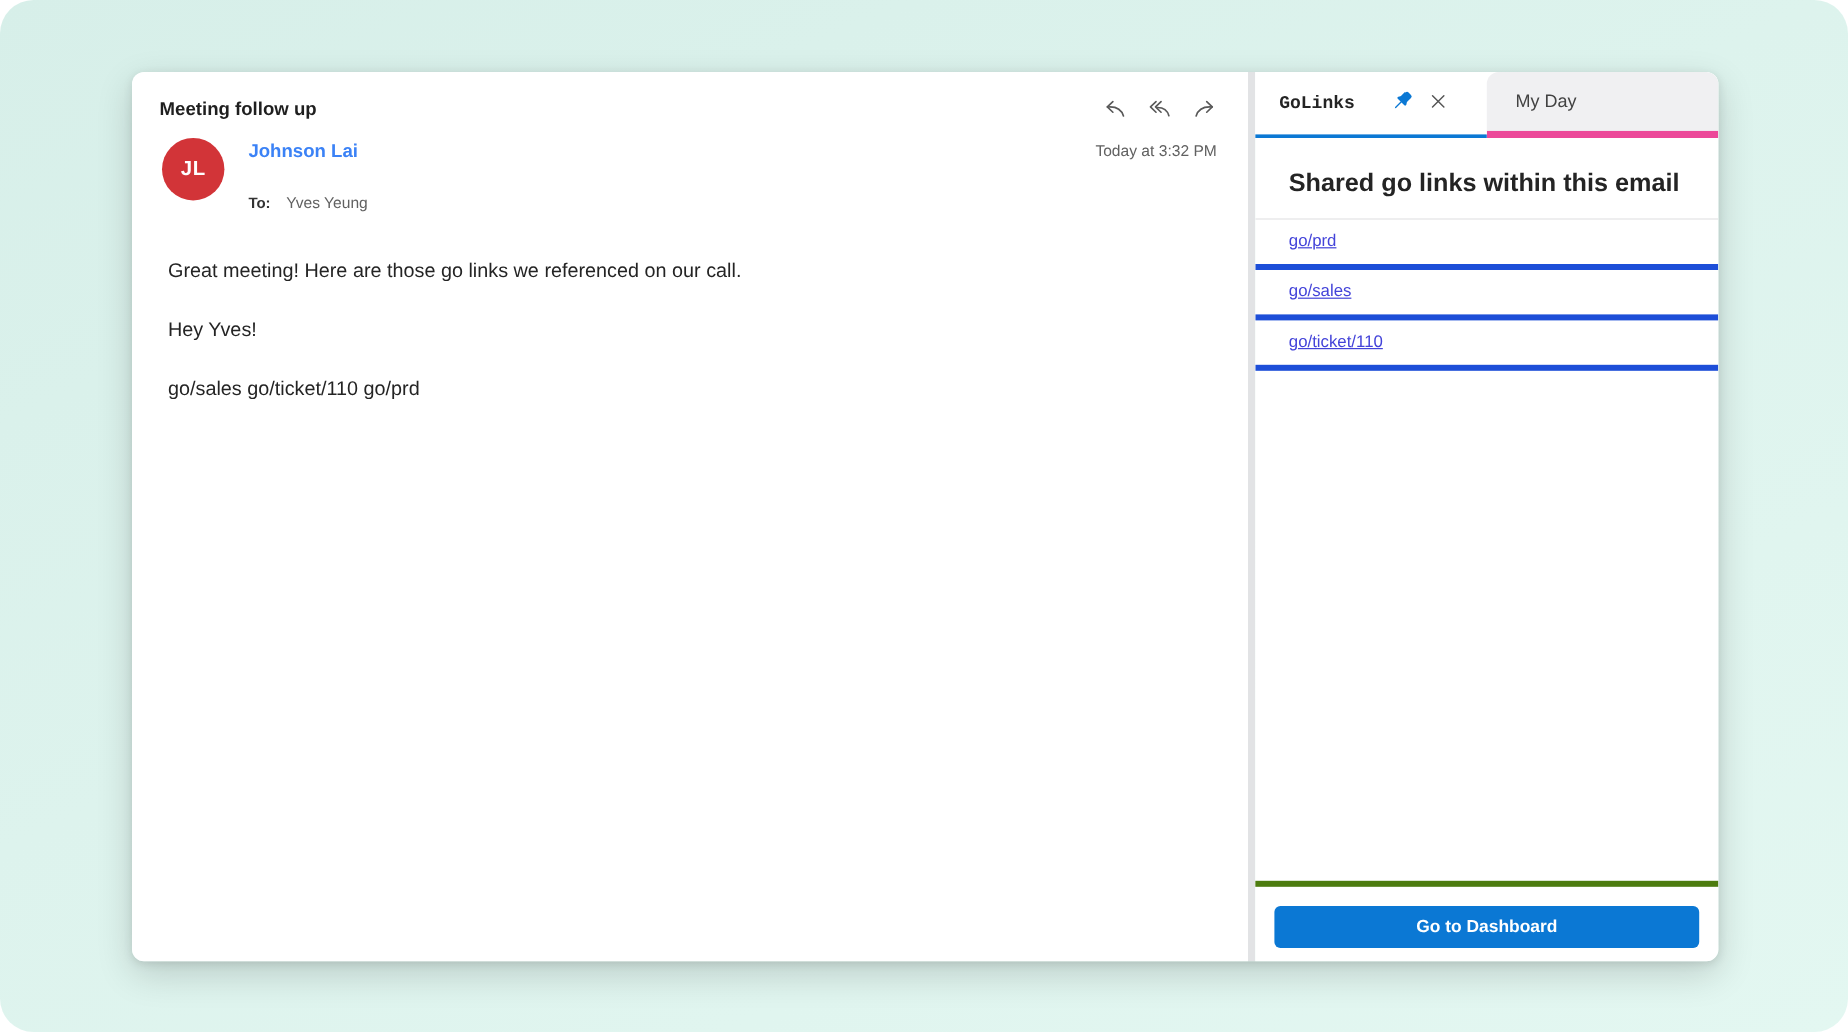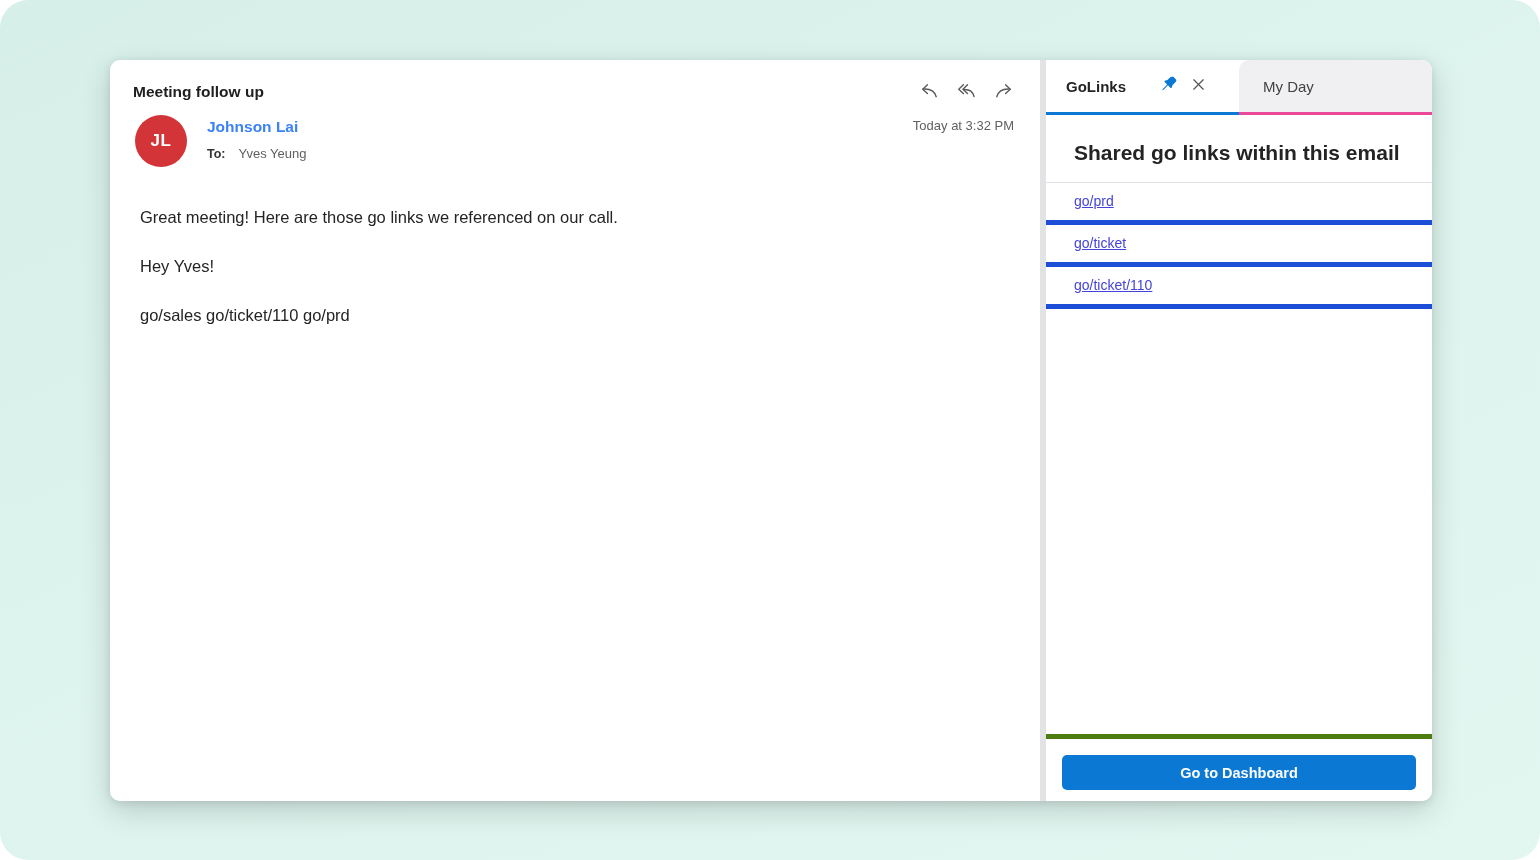--- a/index.html
+++ b/index.html
@@ -46,21 +46,21 @@
   .sender-row { display: flex; margin-top: 13px; padding-left: 2px; }
   .avatar {
     width: 52px; height: 52px; border-radius: 50%;
     background: var(--avatar-red, #d23438);
     color: #ffffff; font-weight: 600; font-size: 17px; letter-spacing: .5px;
     display: flex; align-items: center; justify-content: center;
     flex-shrink: 0; cursor: pointer;
   }
   .sender-info { margin-left: 20px; flex: 1; }
   .sender-name { font-weight: 700; font-size: 15.5px; color: #3b82f6; margin-top: 3px; }
-  .to-line { margin-top: 10px; display: flex; align-items: baseline; gap: 13px; }
+  .to-line { margin-top: 25px; display: flex; align-items: baseline; gap: 13px; }
   .to-label { font-weight: 700; font-size: 12.5px; color: #333333; }
   .recipient { font-size: 13px; color: var(--text-gray, #616161); }
   .timestamp { font-size: 13px; color: var(--text-gray, #616161); margin-top: 3px; white-space: nowrap; }
 
   .email-body { padding: 39px 30px 20px; font-size: 16.5px; color: #242424; flex: 1; }
   .email-body p { margin: 0 0 26px; line-height: 1.4; }
 
   
   .divider-v { width: 6px; background: #e2e3e5; flex-shrink: 0; }
 
@@ -74,27 +74,27 @@
   }
   .tab-row { display: flex; height: 55px; flex-shrink: 0; }
   .tab {
     display: flex; align-items: center;
     width: 50%; font-size: 15px; cursor: pointer; user-select: none;
   }
   .tab-active {
     background: #ffffff;
     border-bottom: 3px solid var(--accent-blue, #0b78d4);
     font-weight: 700; color: #242424;
-    padding: 0 29px 0 20px; gap: 6px;
+    padding: 0 29px 0 20px; gap: 6px; font-family: Liberation Mono, monospace;
   }
   .tab-active .tab-label { flex: 1; }
   .tab-inactive {
     background: var(--tab-inactive-bg, #f0f0f2);
     border-radius: 10px 10px 0 0;
-    border-bottom: 3px solid #ec4899;
+    border-bottom: 6px solid #ec4899;
     color: #424242; font-weight: 400;
     padding: 0 0 0 24px;
   }
   .tab-icon-btn {
     width: 24px; height: 24px; padding: 2px; border: none; background: transparent;
     display: flex; align-items: center; justify-content: center; cursor: pointer;
   }
 
   .pane-content { flex: 1; padding-top: 26px; overflow: hidden; }
   .pane-heading { font-size: 21px; font-weight: 700; color: #242424; margin: 0 28px 17px; }
@@ -193,21 +193,21 @@
         </div>
       </div>
 
       <div class="pane-content">
         <h2 class="pane-heading">Shared go links within this email</h2>
         <div class="hr"></div>
         <div class="link-row">
           <a class="go-link">go/prd</a>
         </div>
         <div class="link-row">
-          <a class="go-link">go/ticket</a>
+          <a class="go-link">go/sales</a>
         </div>
         <div class="link-row">
           <a class="go-link">go/ticket/110</a>
         </div>
       </div>
 
       <div class="pane-footer">
         <button class="dash-btn">Go to Dashboard</button>
       </div>
     </aside>

